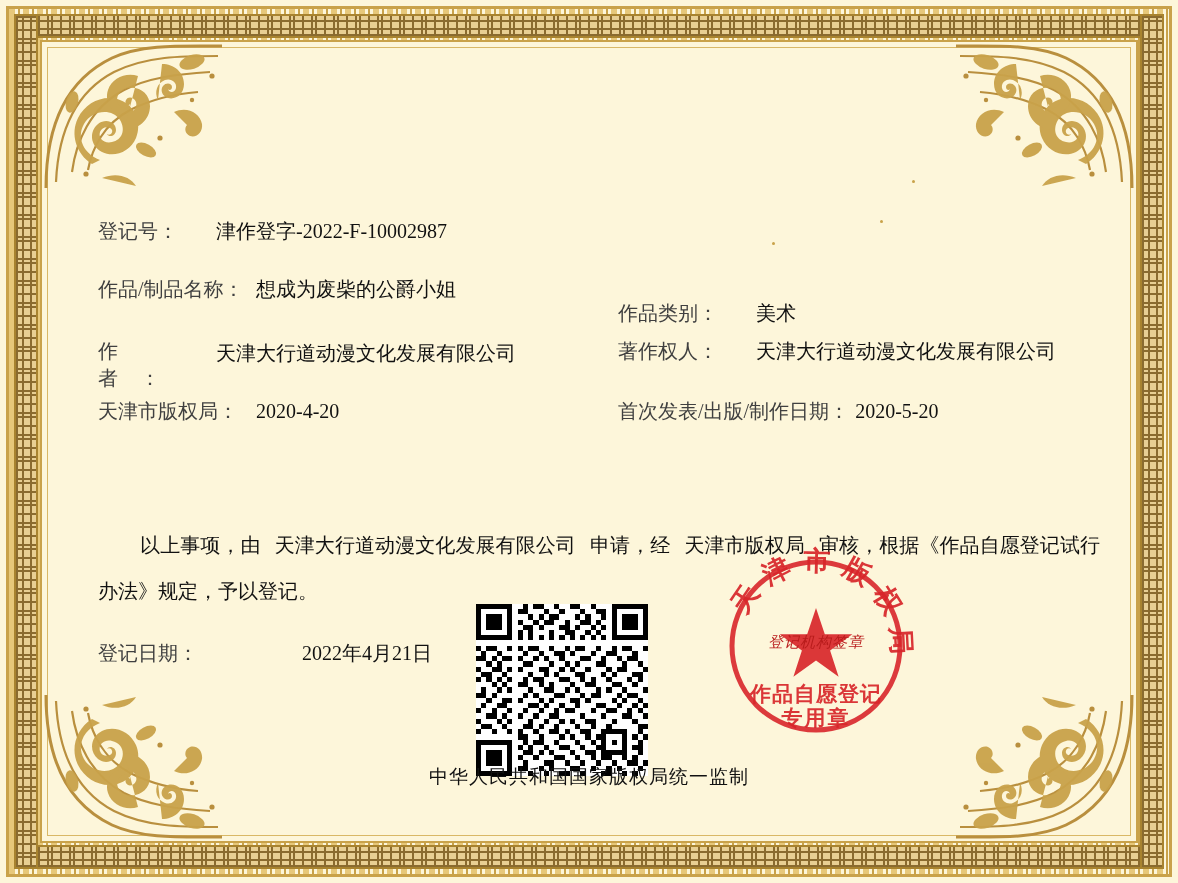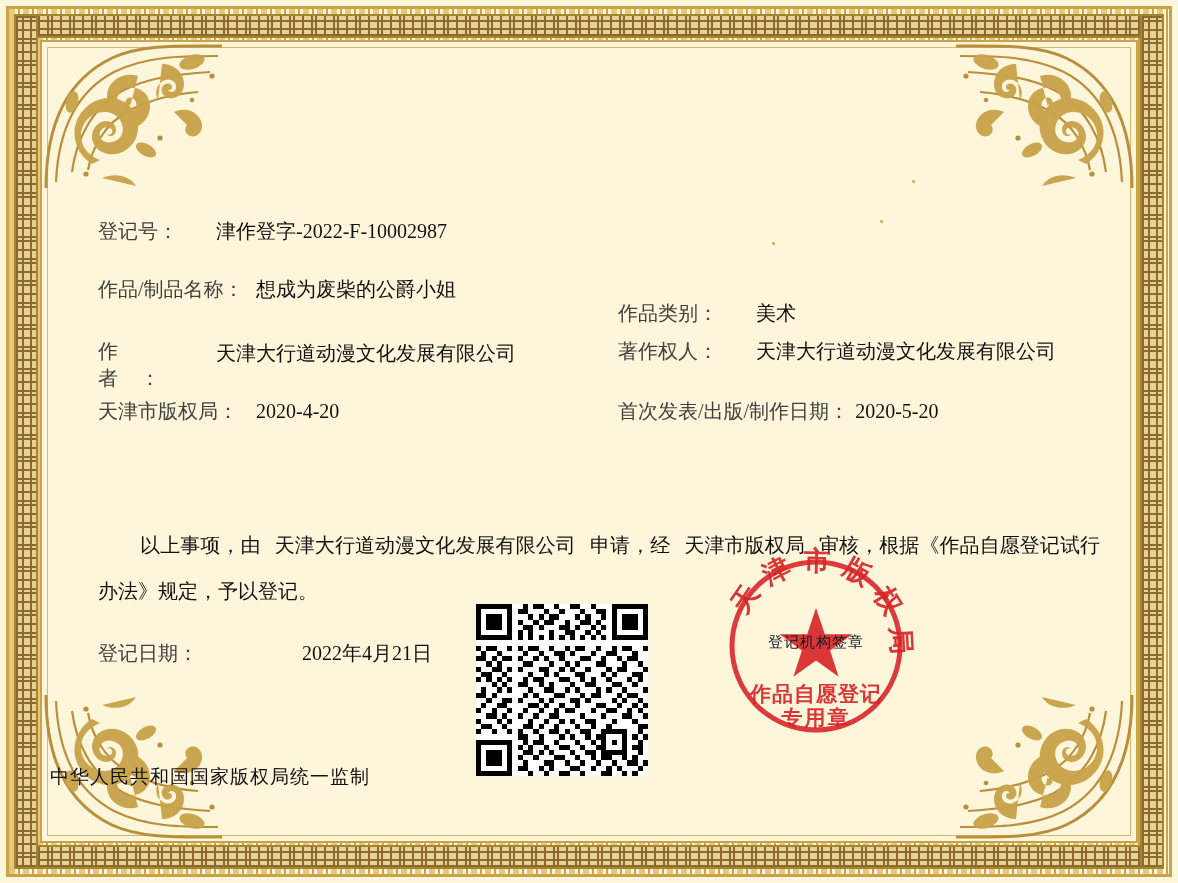--- a/index.html
+++ b/index.html
@@ -191,20 +191,21 @@
     width: 172px;
     height: 172px;
     background: #ffffff;
   }
   .qr svg { display: block; }
 
   .footer-note {
     position: absolute;
     left: 0; right: 0;
     top: 714px;
+    text-align: center;
     font-size: 19px;
     color: #111;
     letter-spacing: 1px;
   }
 
   
   .seal {
     position: absolute;
     left: 666px;
     top: 496px;
@@ -212,22 +213,23 @@
     height: 200px;
   }
   .seal svg { display: block; }
   .seal-caption {
     position: absolute;
     left: 670px;
     top: 583px;
     width: 192px;
     text-align: center;
     font-size: 15px;
-    color: #0f172a;
+    color: #b91c1c;
     letter-spacing: 1px;
+    font-style: italic;
   }
   .dot {
     position: absolute;
     width: 3px; height: 3px;
     border-radius: 50%;
     background: #c9a24a;
   }
 </style>
 </head>
 <body>

